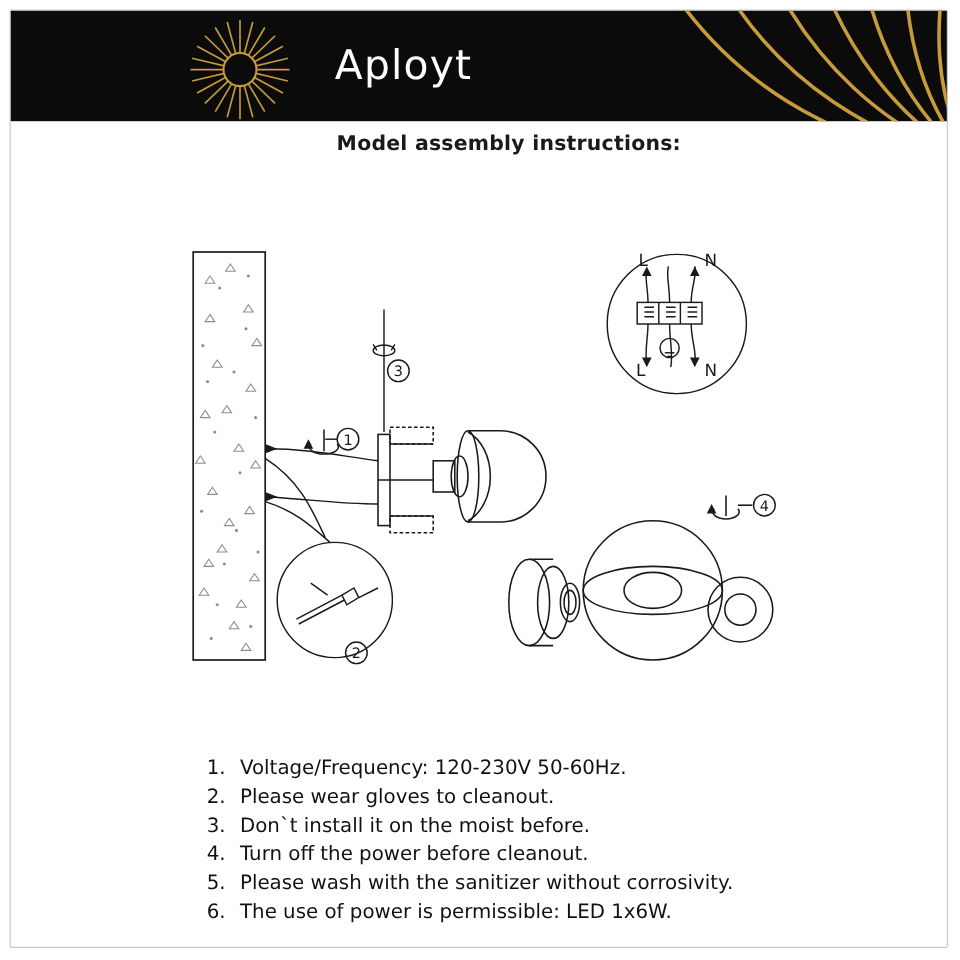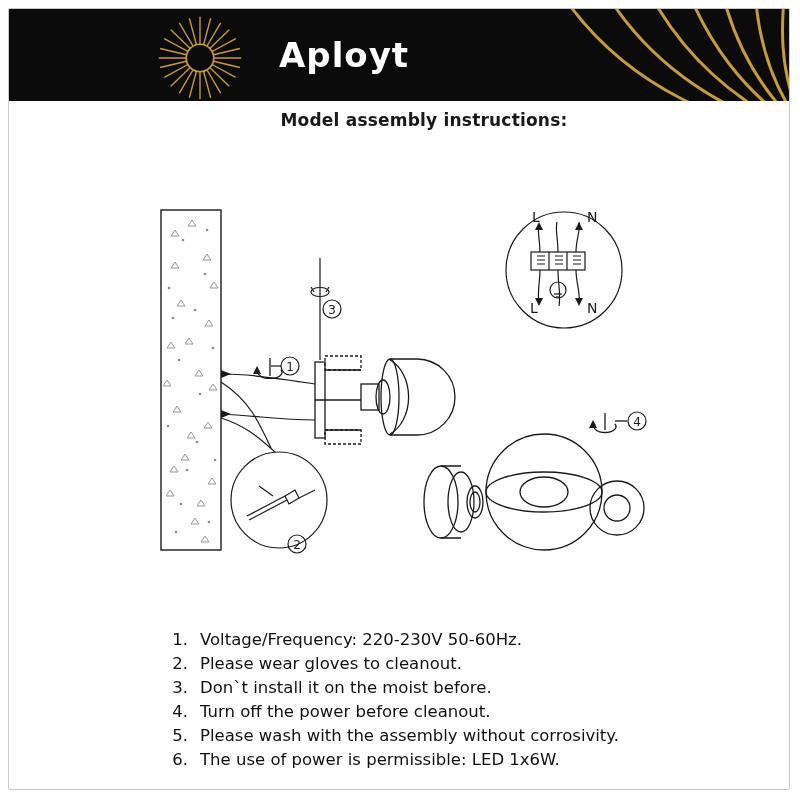--- a/index.html
+++ b/index.html
@@ -43,21 +43,21 @@
     overflow: hidden;
   }
   .banner-logo-text {
     position: absolute;
     left: 270px;
     top: 26px;
     font-size: 34px;
     letter-spacing: 1px;
     color: #ffffff;
     font-family: "DejaVu Sans", sans-serif;
-    font-weight: 700;
+    font-weight: 400;
   }
   .sunburst {
     position: absolute;
     left: 148px;
     top: 6px;
     width: 86px;
     height: 86px;
   }
   .rays-right {
     position: absolute;
@@ -336,36 +336,36 @@
       <polygon points="584,250 588,258 580,258" fill="#1a1a1a" stroke="none"></polygon>
       <line x1="606" y1="251" x2="618" y2="251"></line>
     </g>
     <circle cx="628" cy="251" r="9" fill="none" stroke="#1a1a1a" stroke-width="1.2"></circle>
     <text x="628" y="255.5" font-family="DejaVu Sans, sans-serif" font-size="12" fill="#1a1a1a" text-anchor="middle">4</text>
   </svg>
 
   <div class="instructions">
     <div class="instr-row">
       <span class="instr-num">1.</span>
-      <span class="instr-text">Voltage/Frequency: 220-230V 50-60Hz.</span>
+      <span class="instr-text">Voltage/Frequency: 120-230V 50-60Hz.</span>
     </div>
     <div class="instr-row">
       <span class="instr-num">2.</span>
       <span class="instr-text">Please wear gloves to cleanout.</span>
     </div>
     <div class="instr-row">
       <span class="instr-num">3.</span>
       <span class="instr-text">Don`t install it on the moist before.</span>
     </div>
     <div class="instr-row">
       <span class="instr-num">4.</span>
       <span class="instr-text">Turn off the power before cleanout.</span>
     </div>
     <div class="instr-row">
       <span class="instr-num">5.</span>
-      <span class="instr-text">Please wash with the assembly without corrosivity.</span>
+      <span class="instr-text">Please wash with the sanitizer without corrosivity.</span>
     </div>
     <div class="instr-row">
       <span class="instr-num">6.</span>
       <span class="instr-text">The use of power is permissible: LED 1x6W.</span>
     </div>
   </div>
 </div>
 
 </body></html>

